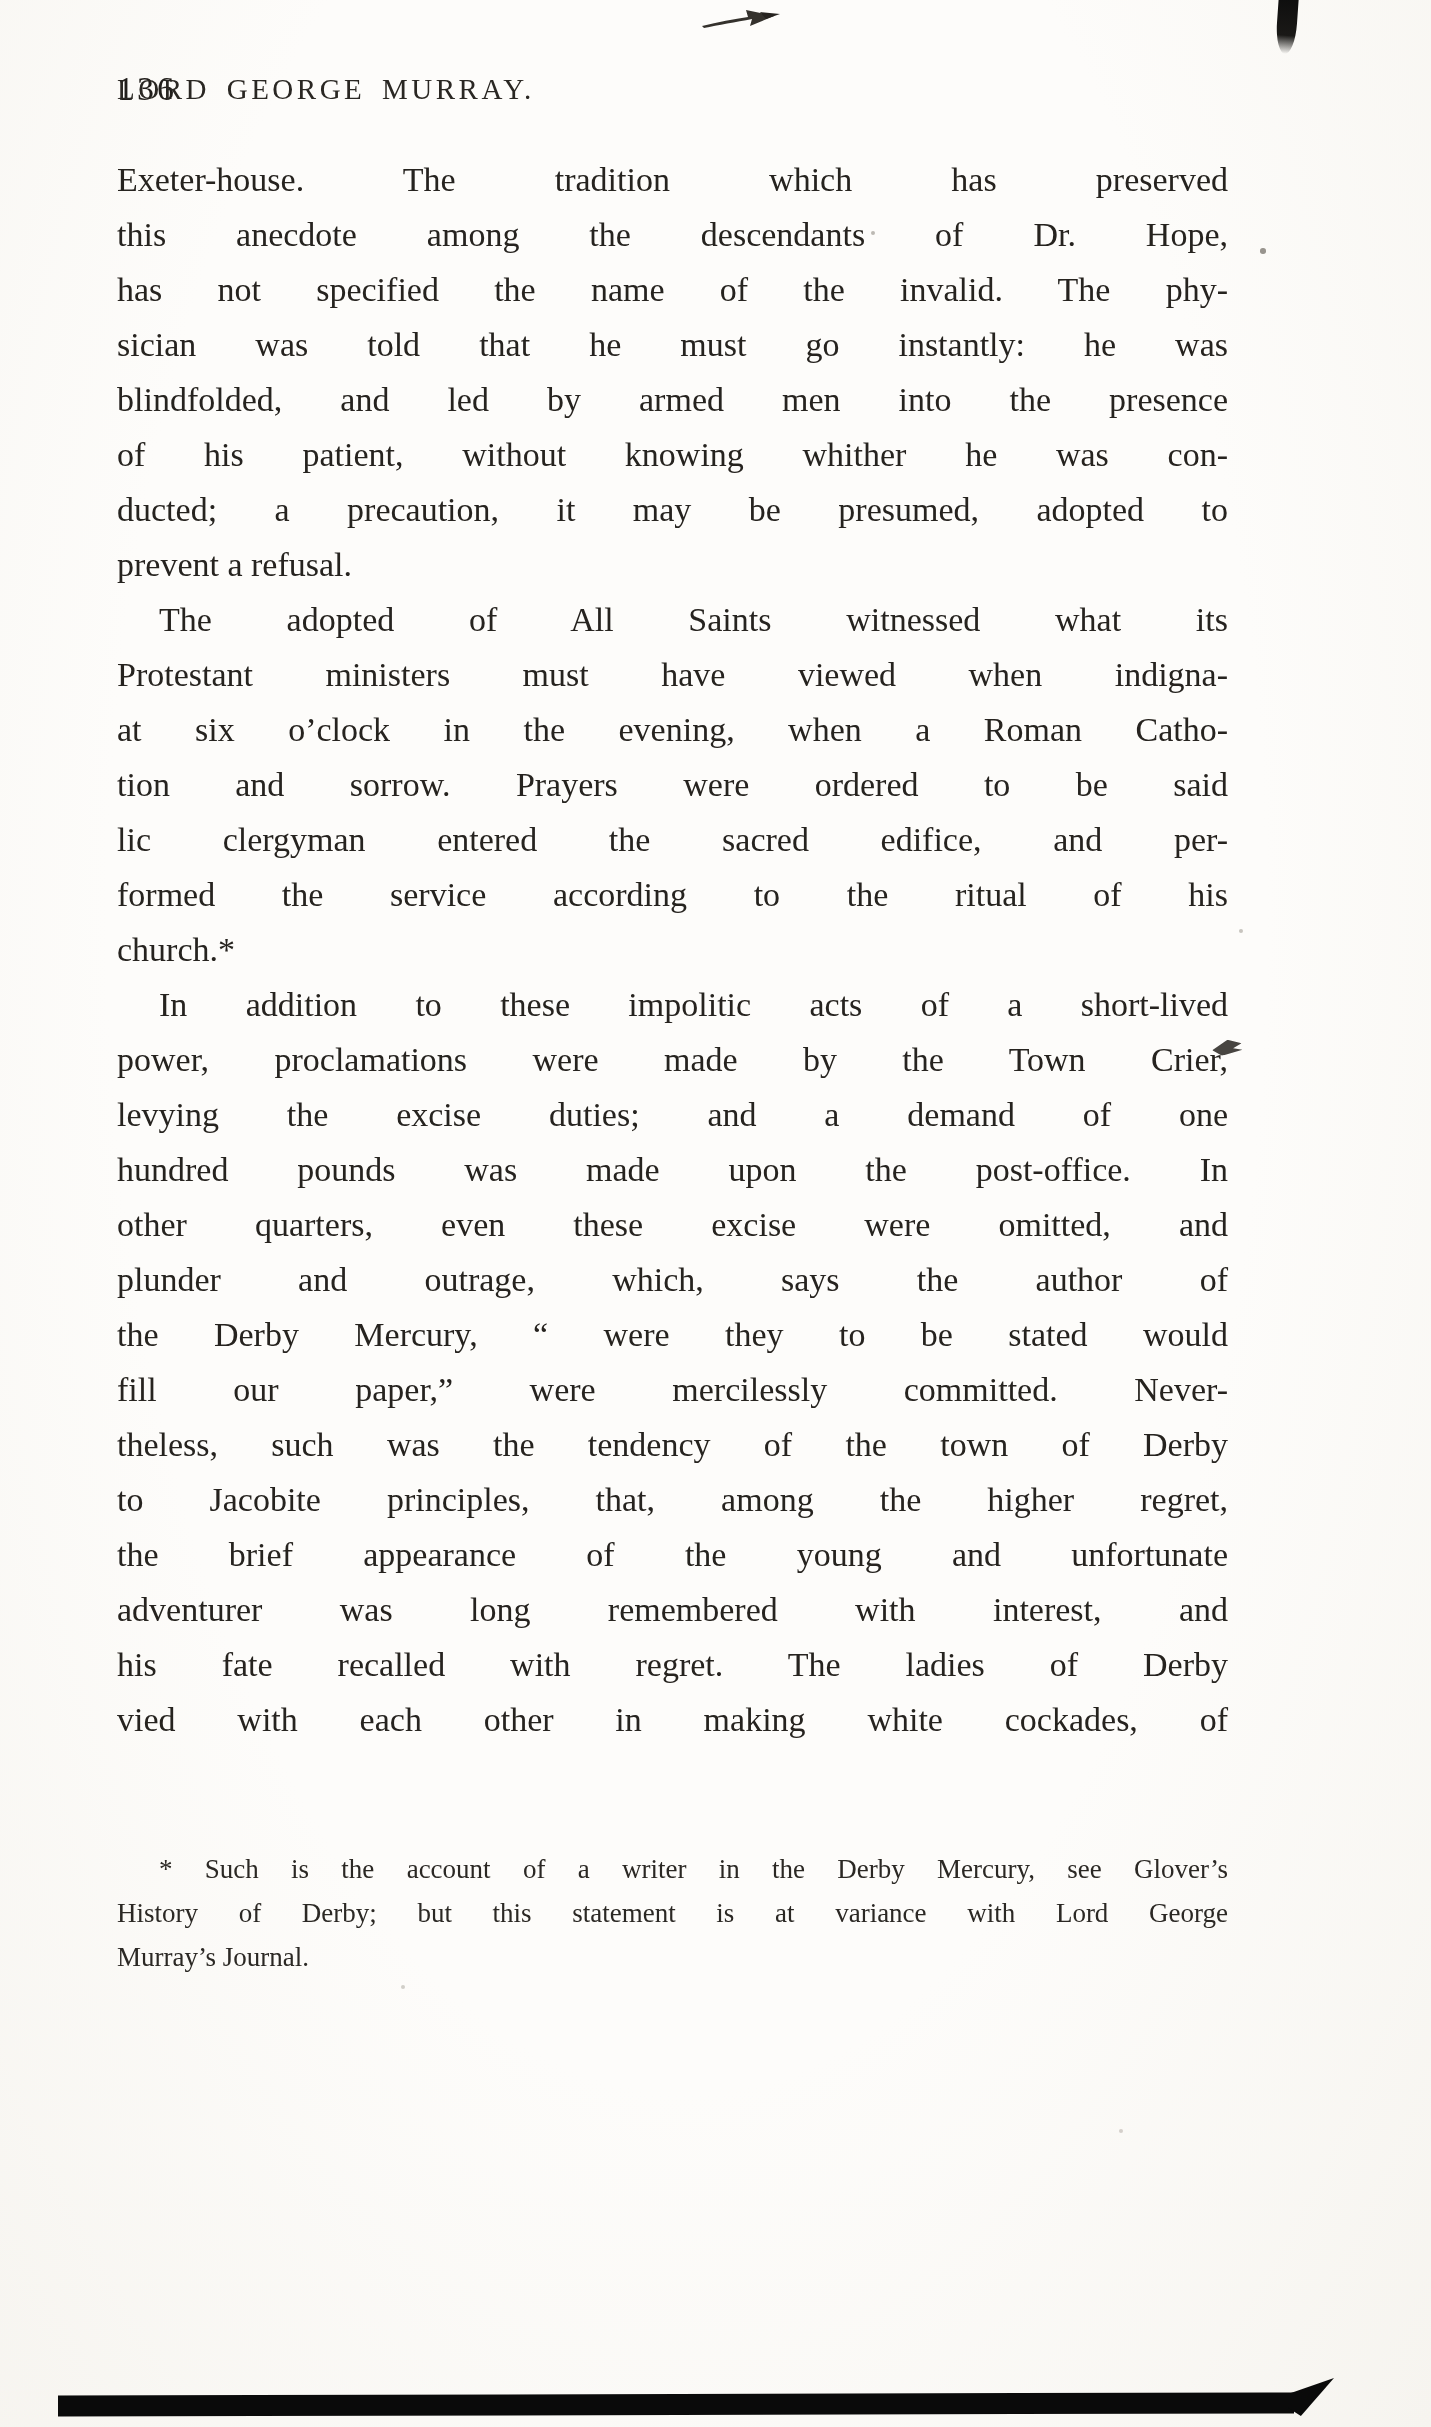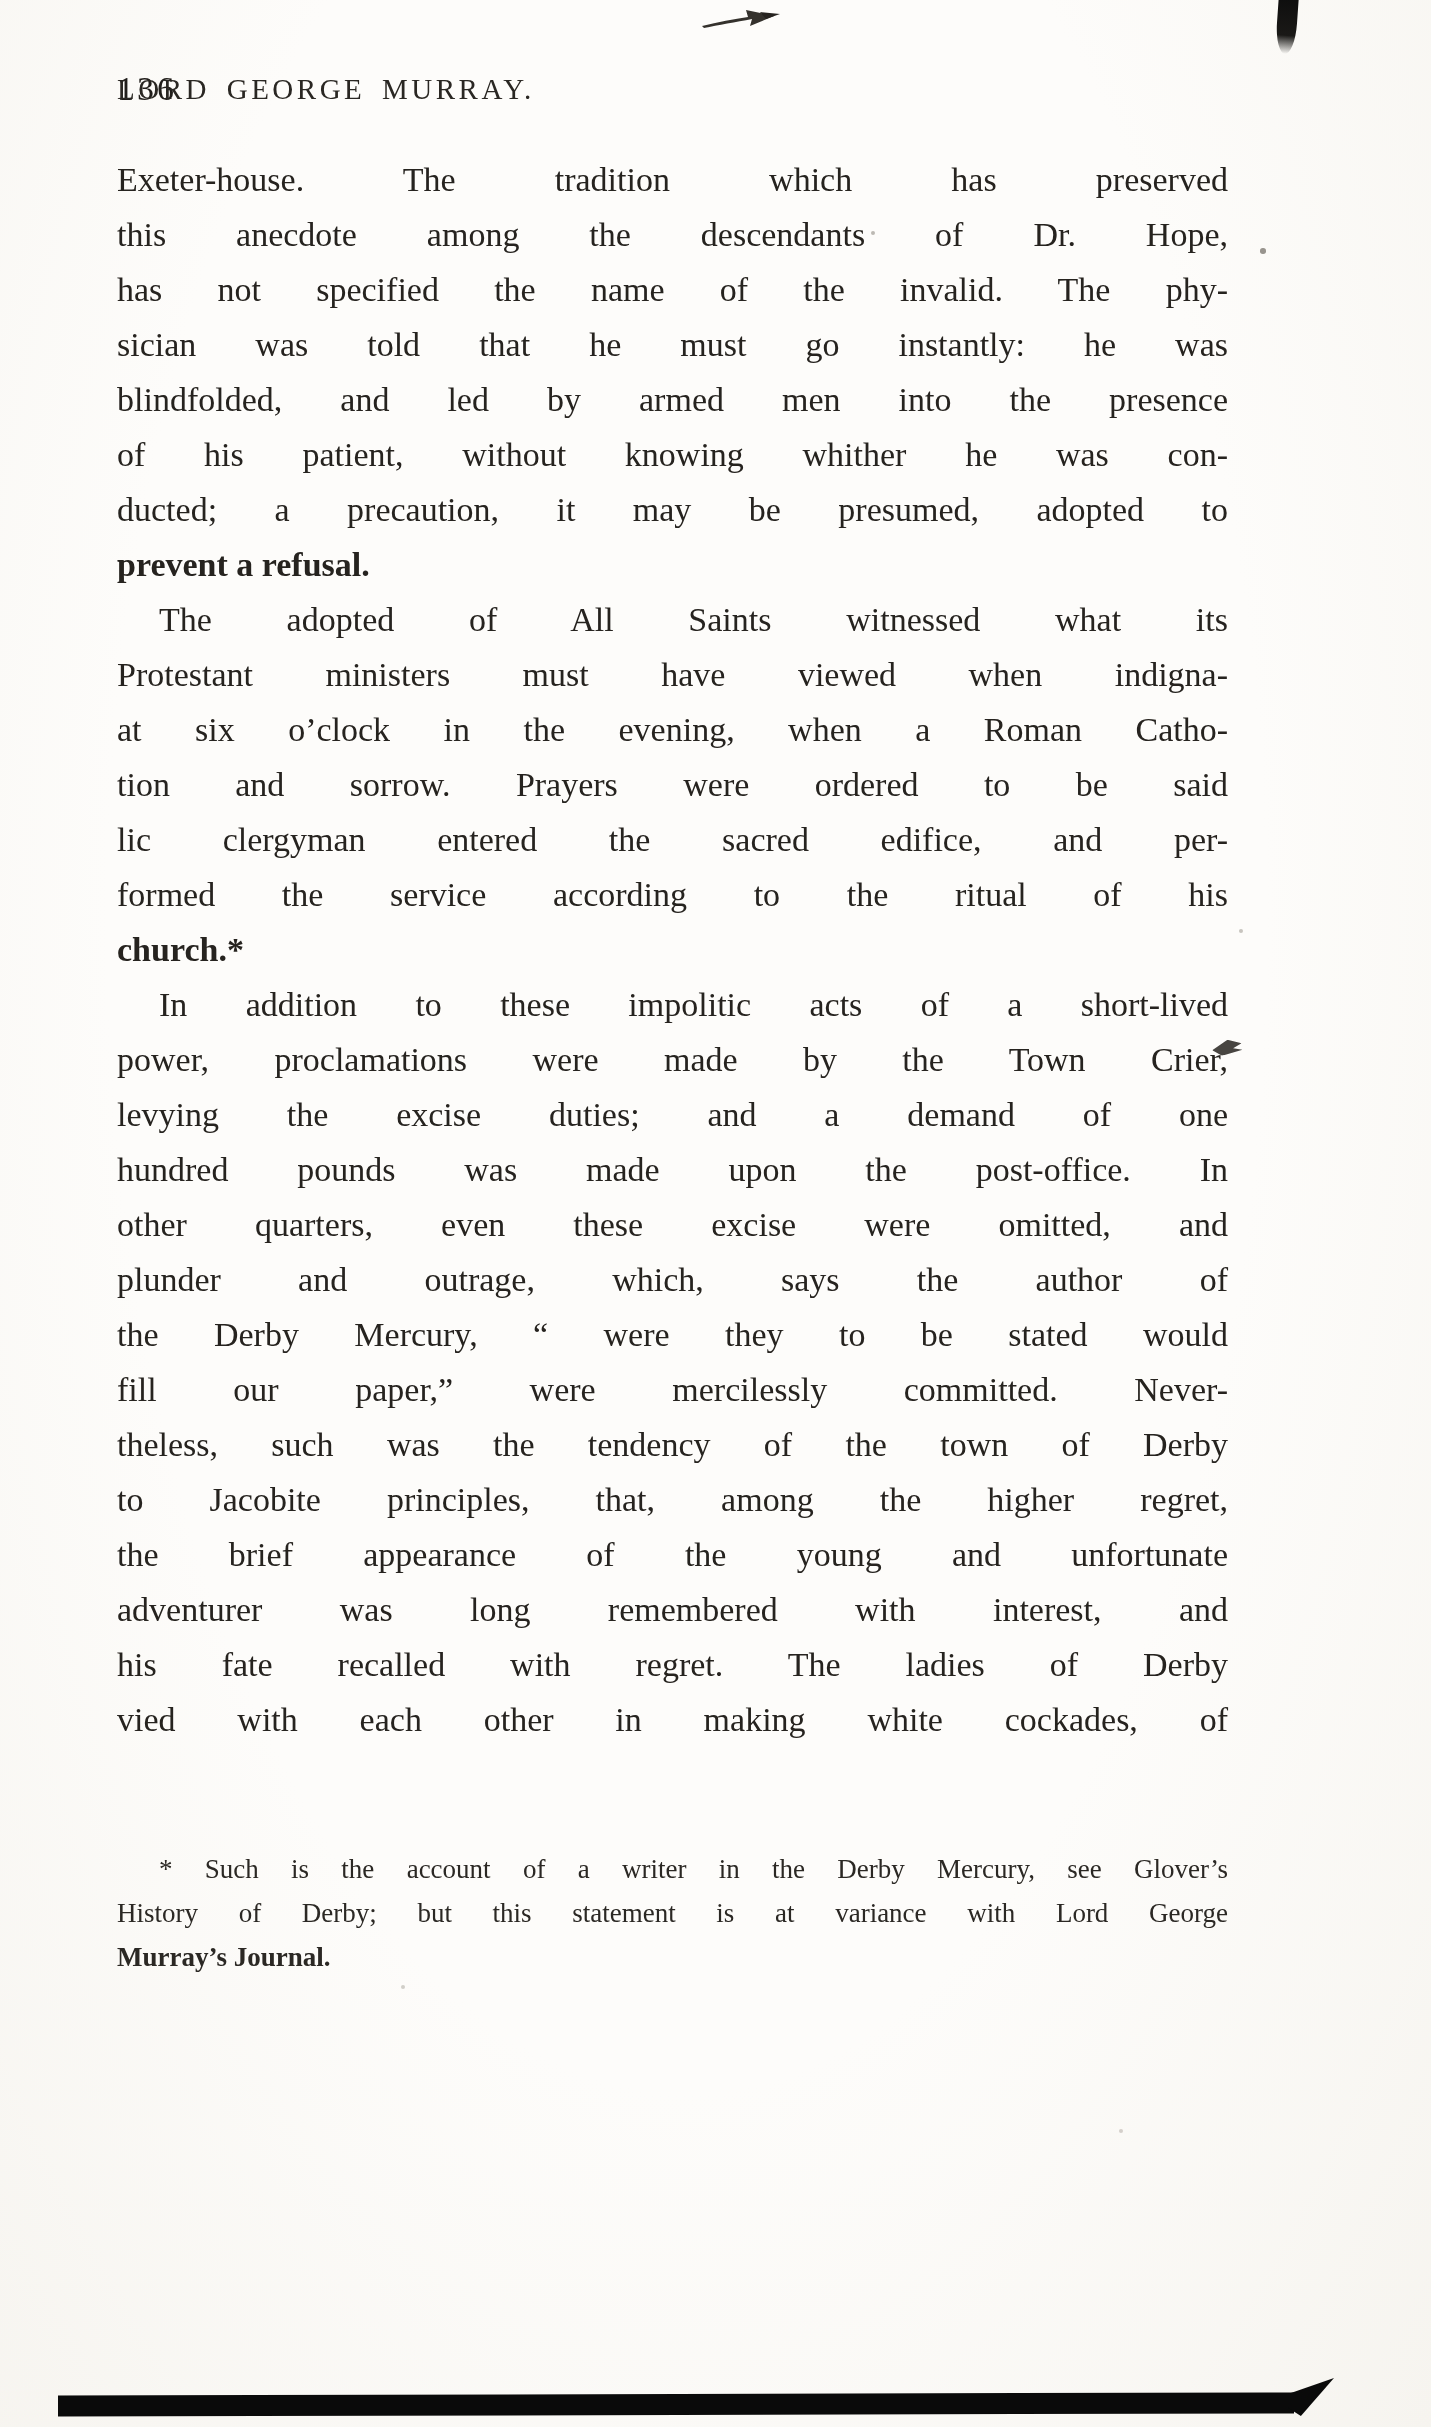--- a/index.html
+++ b/index.html
@@ -53,21 +53,21 @@
     font-size: 34px;
     line-height: 55px;
   }
   .paragraph { margin: 0; }
   .line {
     text-align: justify;
     text-align-last: justify;
     text-justify: inter-word;
     white-space: normal;
   }
-  .line.last { text-align-last: left; font-weight: bold; }
+  .line.last { text-align-last: left; }
   .line.indent { text-indent: 42px; }
   
   .footnote {
     margin-top: 100px;
     font-size: 27px;
     line-height: 44px;
     color: #2b2824;
   }
   
   .ink-smudge-top {

